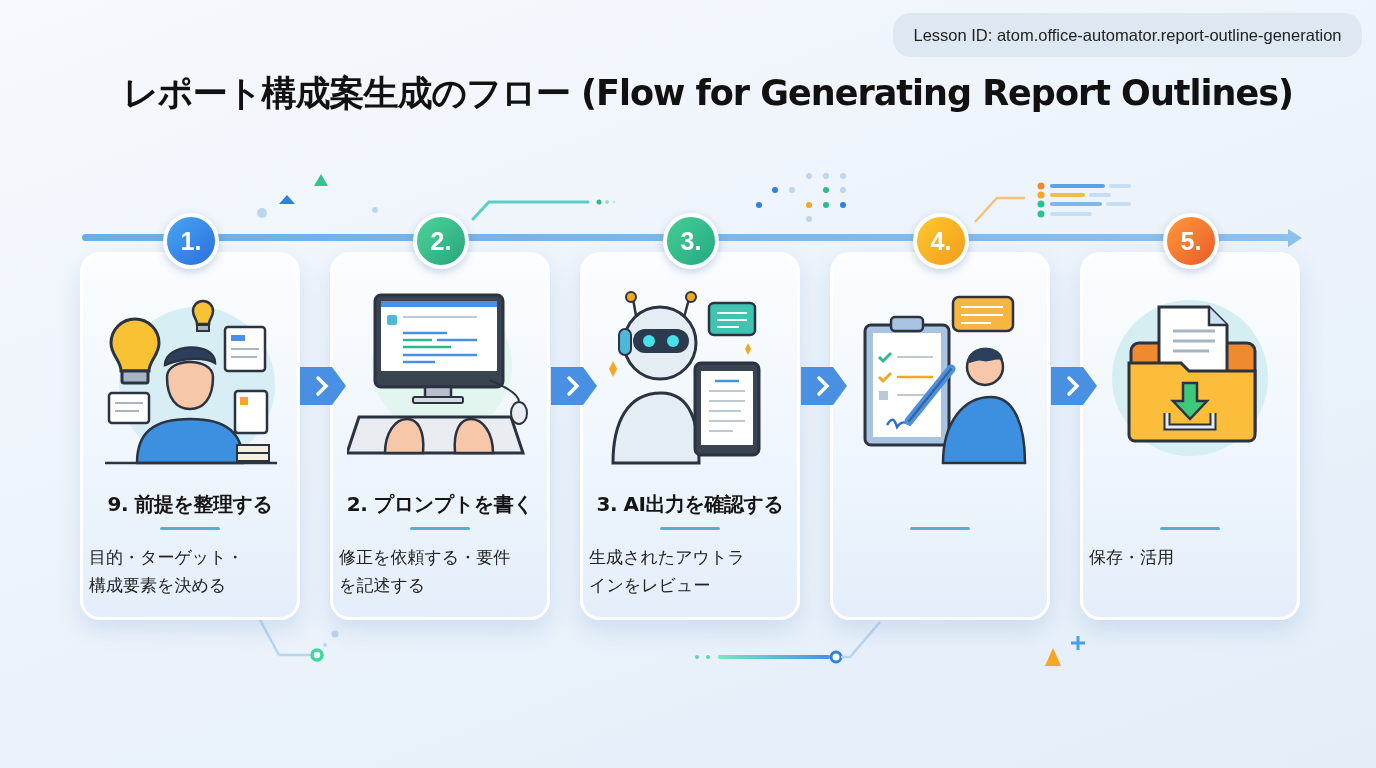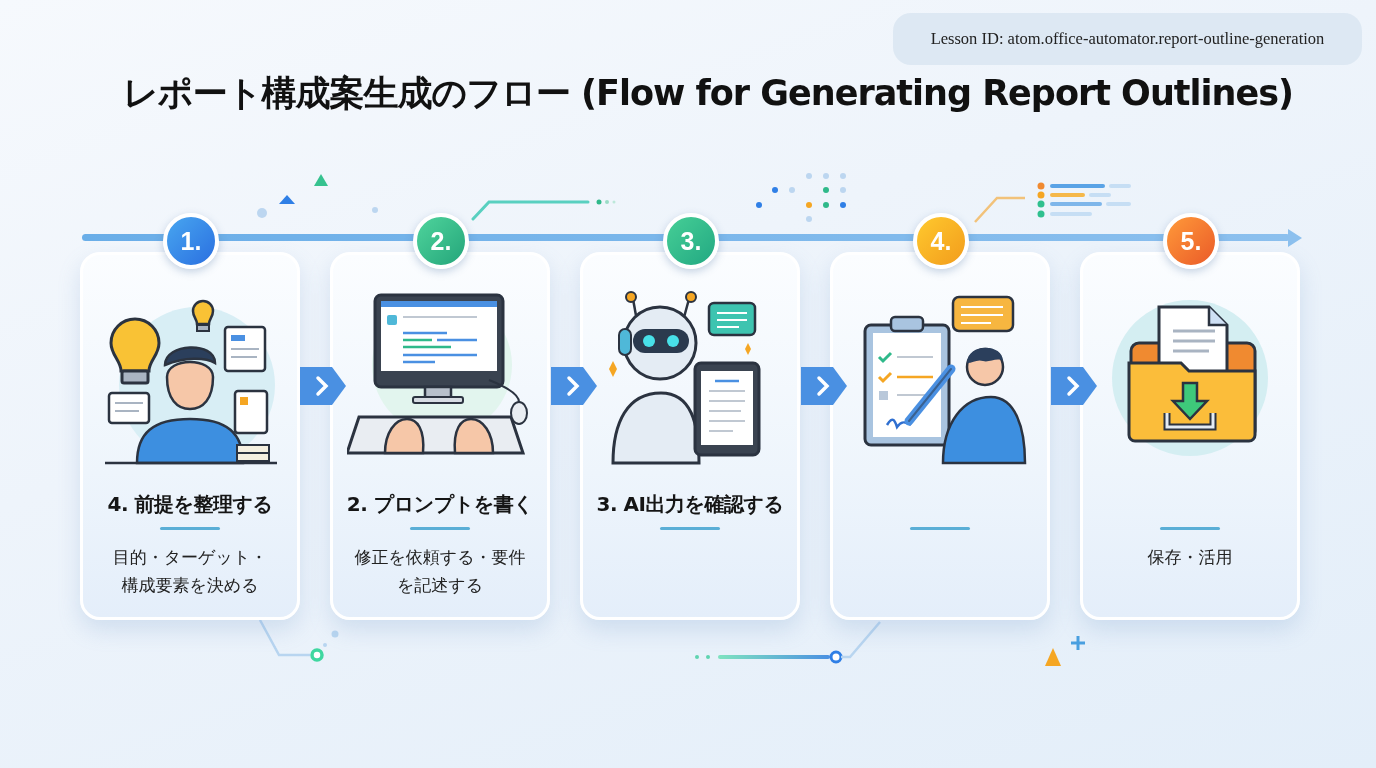--- a/index.html
+++ b/index.html
@@ -4,24 +4,24 @@
 <style>
   * { box-sizing: border-box; margin: 0; padding: 0; }
   html, body { width: 1376px; height: 768px; overflow: hidden; }
   body {
     font-family: "DejaVu Sans", "Liberation Sans", sans-serif;
     background: linear-gradient(160deg, #f6f9fd 0%, #eef4fb 40%, #e3eef9 100%);
     position: relative;
     color: #1c1c1c;
   }
   .lesson-badge {
-    position: absolute; left: 893px; top: 13px; width: 469px; height: 52px;
+    position: absolute; left: 893px; top: 13px; width: 469px; height: 44px;
     border-radius: 18px; background: #dde8f3;
     display: flex; align-items: center; justify-content: center;
-    font-family: Liberation Serif, serif; font-size: 16.5px; color: #222;
+    font-family: Liberation Sans, sans-serif; font-size: 16.5px; color: #222;
   }
   .title {
     position: absolute; left: 0; top: 70px; width: 1376px; text-align: center;
     font-family: "DejaVu Sans", sans-serif; font-weight: bold; font-size: 35px;
     letter-spacing: -1px; color: #111; padding-left: 40px;
   }
   .timeline {
     position: absolute; left: 82px; top: 234px; width: 1208px; height: 7px;
     border-radius: 4px; background: linear-gradient(90deg, #6aaee8, #8cc0ee);
   }
@@ -45,21 +45,21 @@
   }
   .card-title {
     position: absolute; left: 0; top: 236px; width: 100%; text-align: center;
     font-weight: bold; font-size: 20px; color: #151515; letter-spacing: -0.5px;
   }
   .card-rule {
     position: absolute; left: 77px; top: 272px; width: 60px; height: 3px;
     background: #5aaed6; border-radius: 2px;
   }
   .card-desc {
-    position: absolute; left: 6px; top: 288px; width: 202px; text-align: center;
+    position: absolute; left: 6px; top: 288px; width: 202px; 
     font-size: 17px; line-height: 28px; color: #222;
   }
   .illus { position: absolute; left: 14px; top: 30px; width: 186px; height: 186px; }
   .chev {
     position: absolute; top: 367px; width: 46px; height: 38px;
   }
   .deco { position: absolute; }
 </style>
 </head>
 <body>
@@ -148,21 +148,21 @@
       <line x1="18" y1="126" x2="42" y2="126" stroke="#a9b4c2" stroke-width="2"></line>
     <rect x="138" y="106" width="32" height="42" rx="3" fill="#fff" stroke="#2b3340" stroke-width="2.5"></rect>
     <rect x="143" y="112" width="8" height="8" fill="#f5a623"></rect>
     <path d="M70,92 c0,-20 46,-20 46,0 c0,22 -10,32 -23,32 c-13,0 -23,-10 -23,-32z" fill="#f6c7a8" stroke="#2b3340" stroke-width="2.5"></path>
     <path d="M68,80 c0,-22 50,-24 50,-2 c-10,-6 -30,-6 -50,2z" fill="#2b3f5c" stroke="#2b3340" stroke-width="2.5"></path>
     <path d="M40,178 c0,-30 16,-44 53,-44 c37,0 53,14 53,44z" fill="#3d8fe0" stroke="#2b3340" stroke-width="2.5"></path>
     <rect x="140" y="160" width="32" height="8" fill="#f5f0e0" stroke="#2b3340" stroke-width="2"></rect>
       <rect x="140" y="168" width="32" height="8" fill="#f5f0e0" stroke="#2b3340" stroke-width="2"></rect>
     <line x1="8" y1="178" x2="180" y2="178" stroke="#2b3340" stroke-width="2.5"></line>
   </svg>
-  <div class="card-title">4. 前提を整理する</div>
+  <div class="card-title">9. 前提を整理する</div>
   <div class="card-rule"></div>
   <div class="card-desc">
       <div>目的・ターゲット・</div>
       <div>構成要素を決める</div>
     </div>
 </div>
 <div class="badge" style="left:163px;background:linear-gradient(135deg,#48a6f0,#2a6fe0)">1.</div>
 
 <div class="card" style="left:330px">
   <svg class="illus" viewBox="0 0 186 186">
@@ -217,20 +217,24 @@
     <line x1="112" y1="106" x2="148" y2="106" stroke="#c0c8d2" stroke-width="2"></line>
       <line x1="112" y1="116" x2="148" y2="116" stroke="#c0c8d2" stroke-width="2"></line>
       <line x1="112" y1="126" x2="144" y2="126" stroke="#c0c8d2" stroke-width="2"></line>
       <line x1="112" y1="136" x2="148" y2="136" stroke="#c0c8d2" stroke-width="2"></line>
       <line x1="112" y1="146" x2="136" y2="146" stroke="#c0c8d2" stroke-width="2"></line>
     <path d="M12,84 l4,-8 l4,8 l-4,8z" fill="#f5a623"></path>
       <path d="M148,64 l3,-6 l3,6 l-3,6z" fill="#f5a623"></path>
   </svg>
   <div class="card-title">3. AI出力を確認する</div>
   <div class="card-rule"></div>
+  <div class="card-desc">
+      <div>生成されたアウトラ</div>
+      <div>インをレビュー</div>
+    </div>
 </div>
 <div class="badge" style="left:663px;background:linear-gradient(135deg,#46cf96,#22a882)">3.</div>
 
 <div class="card" style="left:830px">
   <svg class="illus" viewBox="0 0 186 186">
     <rect x="18" y="40" width="84" height="120" rx="6" fill="#a9c4e0" stroke="#2b3340" stroke-width="3"></rect>
     <rect x="26" y="48" width="68" height="104" fill="#fff"></rect>
     <rect x="44" y="32" width="32" height="14" rx="4" fill="#a9c4e0" stroke="#2b3340" stroke-width="2.5"></rect>
     <path d="M32,72 l4,4 l8,-8" fill="none" stroke="#2fb98a" stroke-width="3"></path>
     <line x1="50" y1="72" x2="86" y2="72" stroke="#c0c8d2" stroke-width="2"></line>

